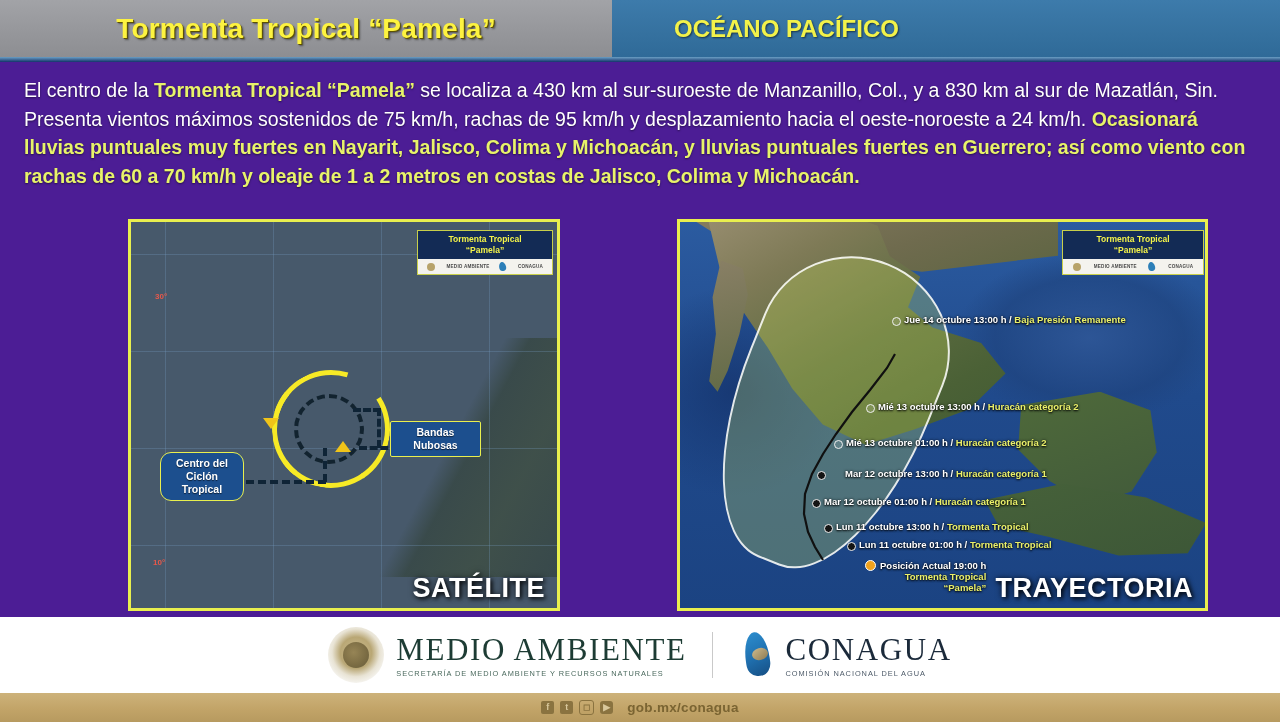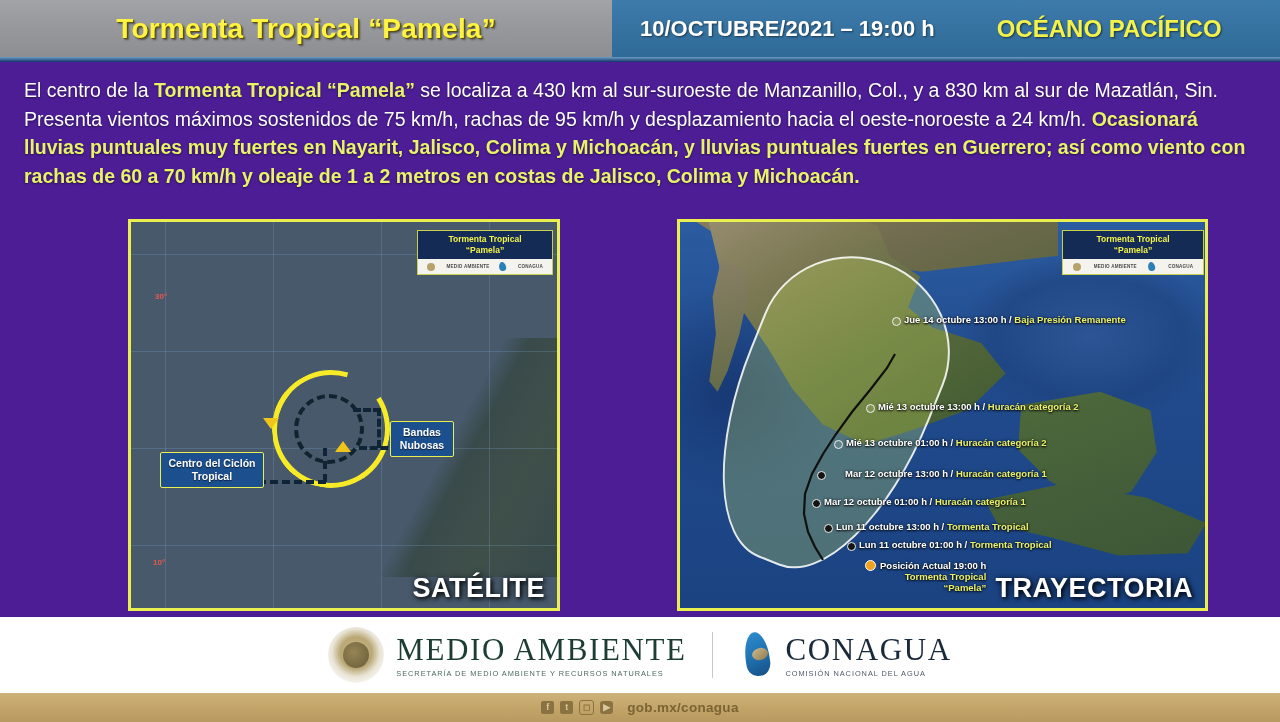--- a/index.html
+++ b/index.html
@@ -82,22 +82,22 @@
   .sat-tick.t1{left:24px;top:70px;}
   .sat-tick.t2{left:22px;top:336px;}
 
   
   .annbox{
     position:absolute;background:#1c4f8e;border:1.5px solid #e9ef4e;
     color:#ffffff;font-size:10.5px;font-weight:bold;line-height:13px;
     text-align:center;padding:4px 6px;box-sizing:border-box;
     text-shadow:0 1px 1px rgba(0,0,0,.6);border-radius:2px;z-index:7;
   }
-  .ann-centro{left:29px;top:230px;width:104px;}
-  .ann-bandas{left:259px;top:199px;width:64px;}
+  .ann-centro{left:29px;top:230px;width:84px;border-radius:11px;}
+  .ann-bandas{left:259px;top:199px;width:91px;}
 
   
   .dashline{position:absolute;z-index:6;}
   .dash-h{border-top:4px dashed #0f2436;}
   .dash-v{border-left:4px dashed #0f2436;}
   .yarc{position:absolute;border:5px solid transparent;border-radius:50%;z-index:5;}
   .tri{position:absolute;width:0;height:0;z-index:6;}
 
   
   .tra-img{position:absolute;inset:0;background:#1d4a8f;
@@ -196,21 +196,20 @@
 </head>
 <body>
 
 <div class="stage">
 
   <div class="header">
     <div class="hdr-left">
       <div class="hdr-left-txt">Tormenta Tropical “Pamela”</div>
     </div>
     <div class="hdr-right">
-      <div class="hdr-date">10/OCTUBRE/2021 – 19:00 h</div>
       <div class="hdr-ocean">OCÉANO PACÍFICO</div>
     </div>
   </div>
   <div class="hdr-underline"></div>
 
   <div class="bodytext" id="summary-text"><span>El centro de la </span><span class="hl">Tormenta Tropical “Pamela”</span><span> se localiza a 430 km al sur-suroeste de Manzanillo, Col., y a 830 km al sur de Mazatlán, Sin. Presenta vientos máximos sostenidos de 75 km/h, rachas de 95 km/h y desplazamiento hacia el oeste-noroeste a 24 km/h. </span><span class="hl">Ocasionará lluvias puntuales muy fuertes en Nayarit, Jalisco, Colima y Michoacán, y lluvias puntuales fuertes en Guerrero; así como viento con rachas de 60 a 70 km/h y oleaje de 1 a 2 metros en costas de Jalisco, Colima y Michoacán.</span></div>
 
   <div class="panel panel-sat">
     <div class="sat-img"></div>
     <div class="sat-land"></div>

